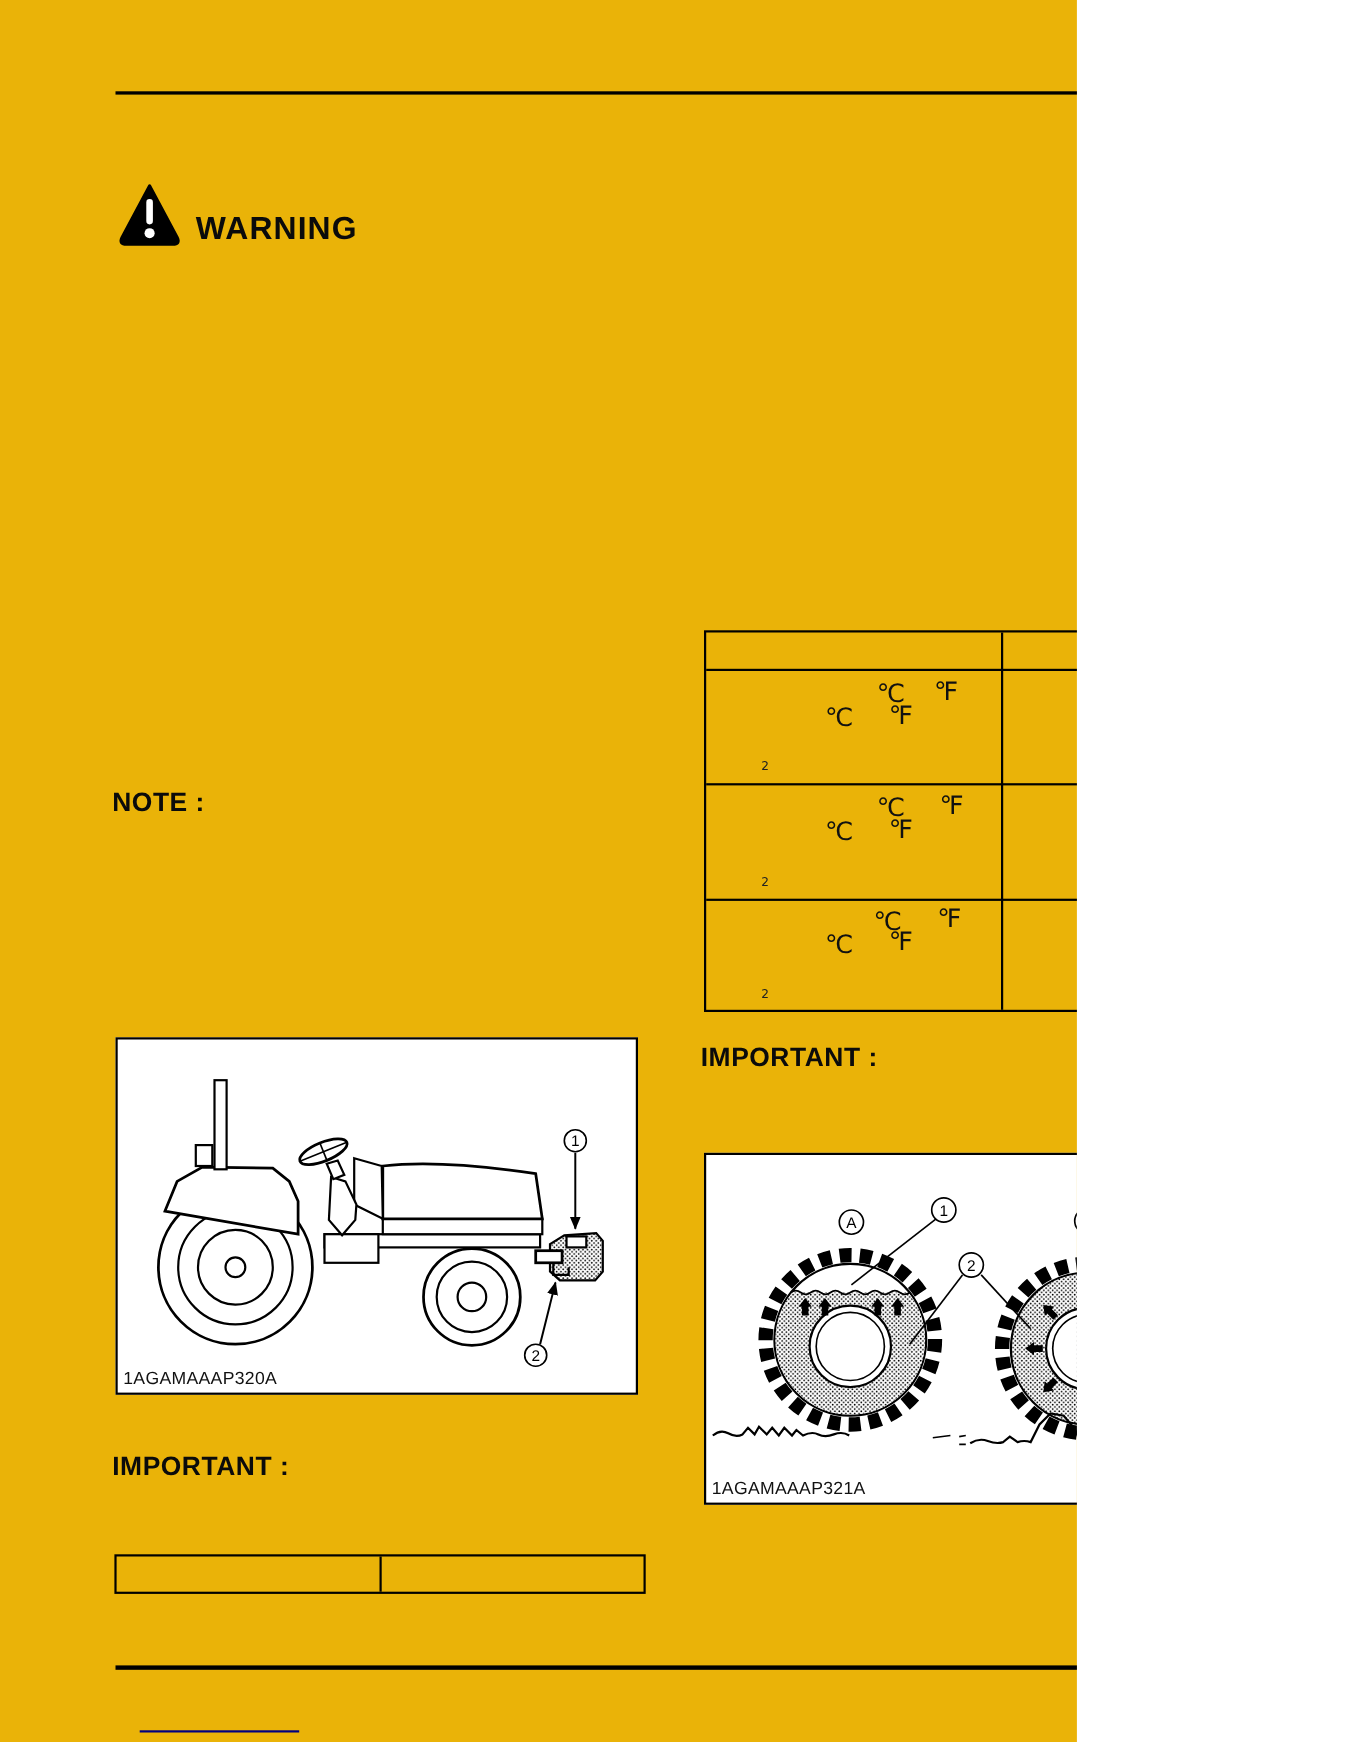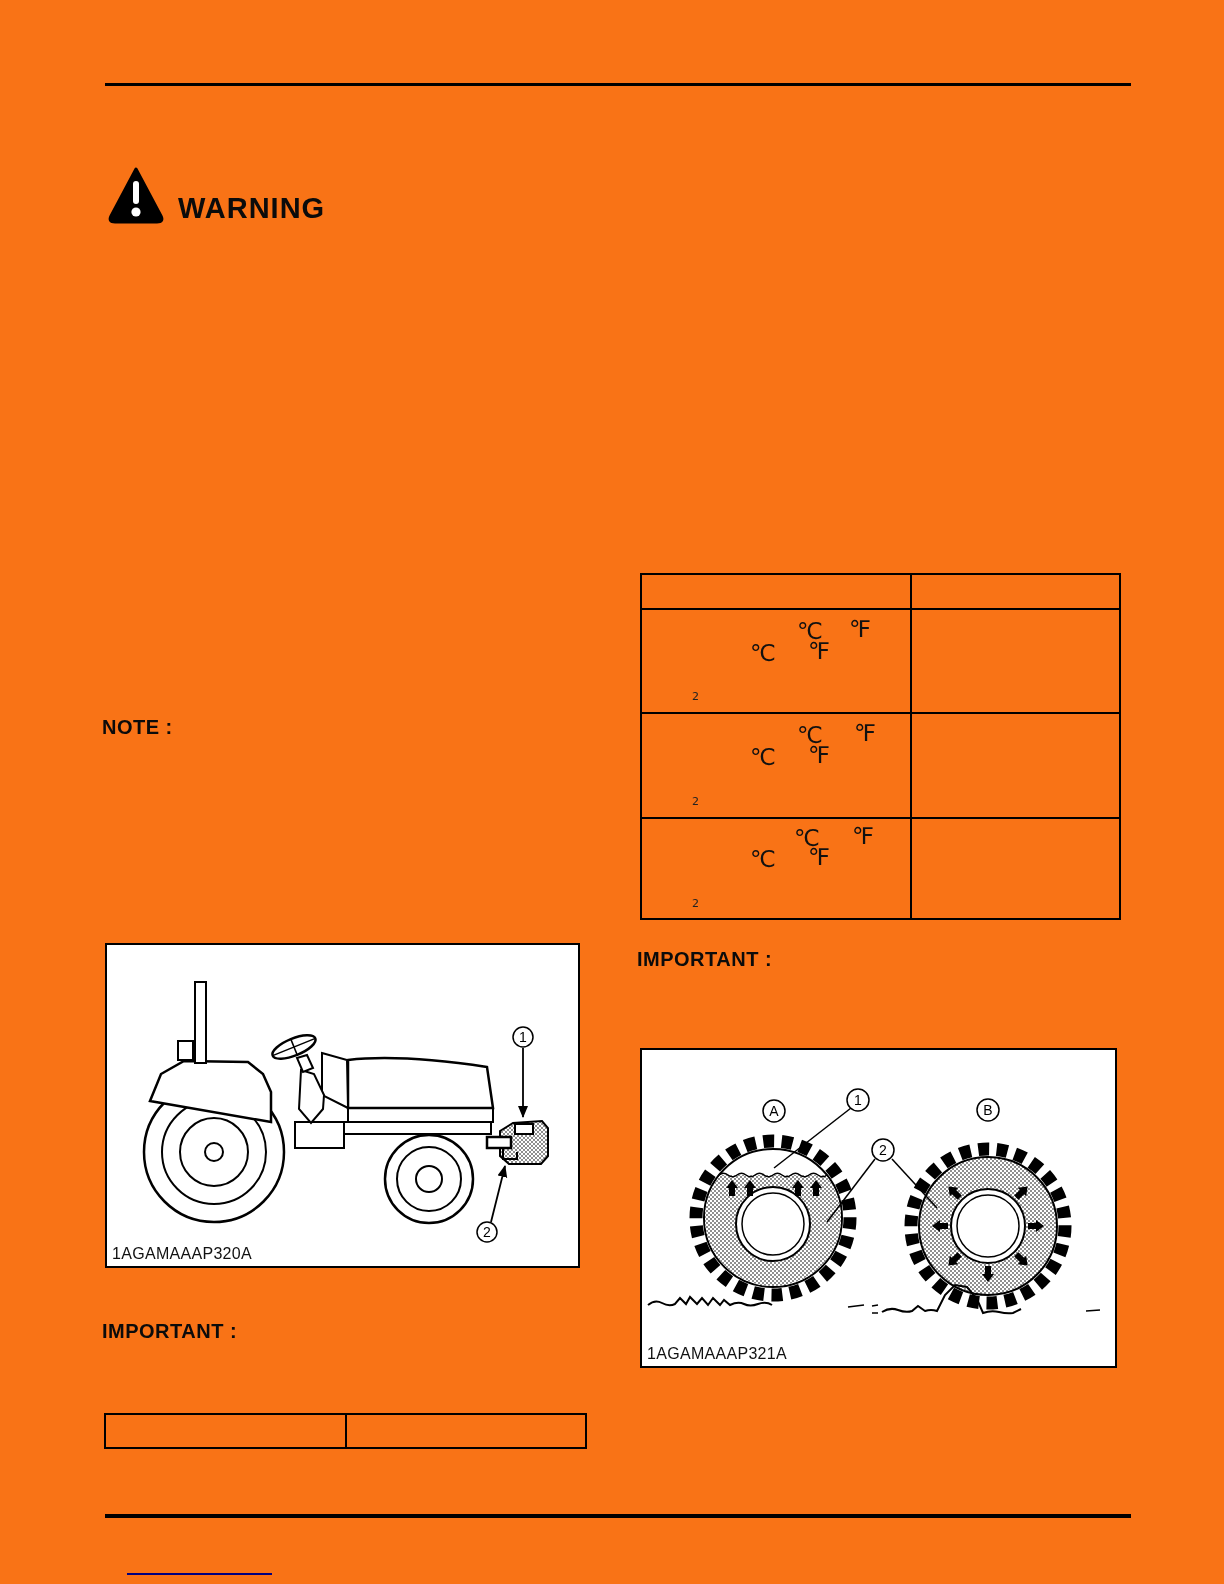--- a/index.html
+++ b/index.html
@@ -1,20 +1,20 @@
 <!DOCTYPE html>
 <html><head>
 <meta charset="utf-8">
 <style>
   html,body{margin:0;padding:0;background:#fff;}
-  #page{position:relative;width:1224px;height:1584px;background:#f97316;overflow:hidden;
+  #page{position:relative;width:979px;height:1584px;background:#eab308;overflow:hidden;
         font-family:"Liberation Sans",sans-serif;color:#000;}
   .abs{position:absolute;}
   .rule{position:absolute;background:#000;}
-  .bold-label{position:absolute;font-weight:bold;font-size:20px;letter-spacing:0.5px;color:#0b0b0b;}
+  .bold-label{position:absolute;font-weight:bold;font-size:24px;letter-spacing:0.5px;color:#0b0b0b;}
   .warn-label{position:absolute;font-weight:bold;font-size:29px;letter-spacing:1px;color:#0b0b0b;}
   
   .temp-table{position:absolute;left:640px;top:573px;width:481px;height:347px;border:2px solid #000;box-sizing:border-box;}
   .tt-hline{position:absolute;left:0;width:100%;height:2px;background:#000;}
   .tt-vline{position:absolute;top:0;width:2px;height:100%;background:#000;left:268px;}
   .tt-row{position:absolute;left:0;width:270px;}
   .deg{position:absolute;font-family:"DejaVu Sans",sans-serif;font-size:23px;color:#111;}
   .sub2{position:absolute;font-family:"DejaVu Sans",sans-serif;font-size:11px;color:#222;}
   
   .figure-frame{position:absolute;border:2px solid #000;box-sizing:border-box;background:#fff;}

